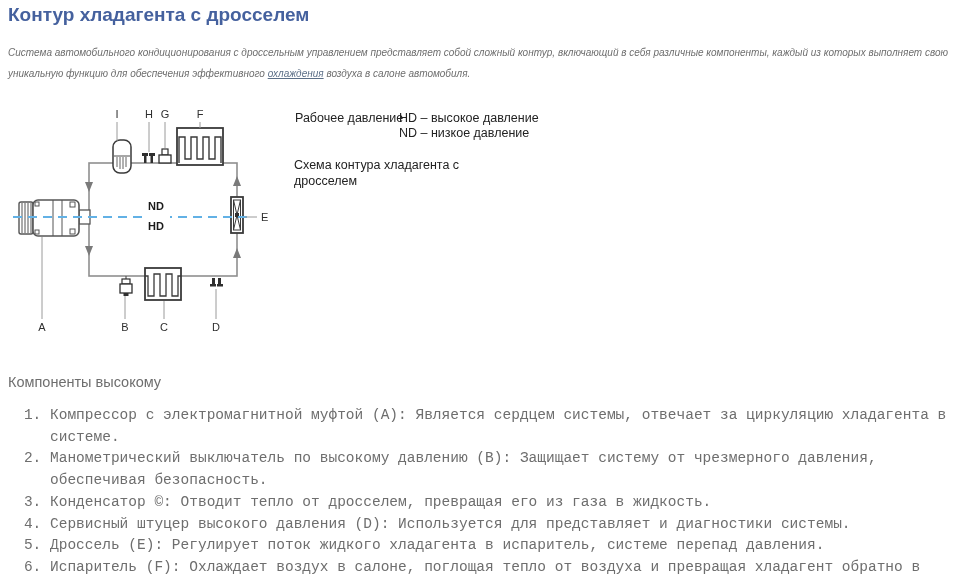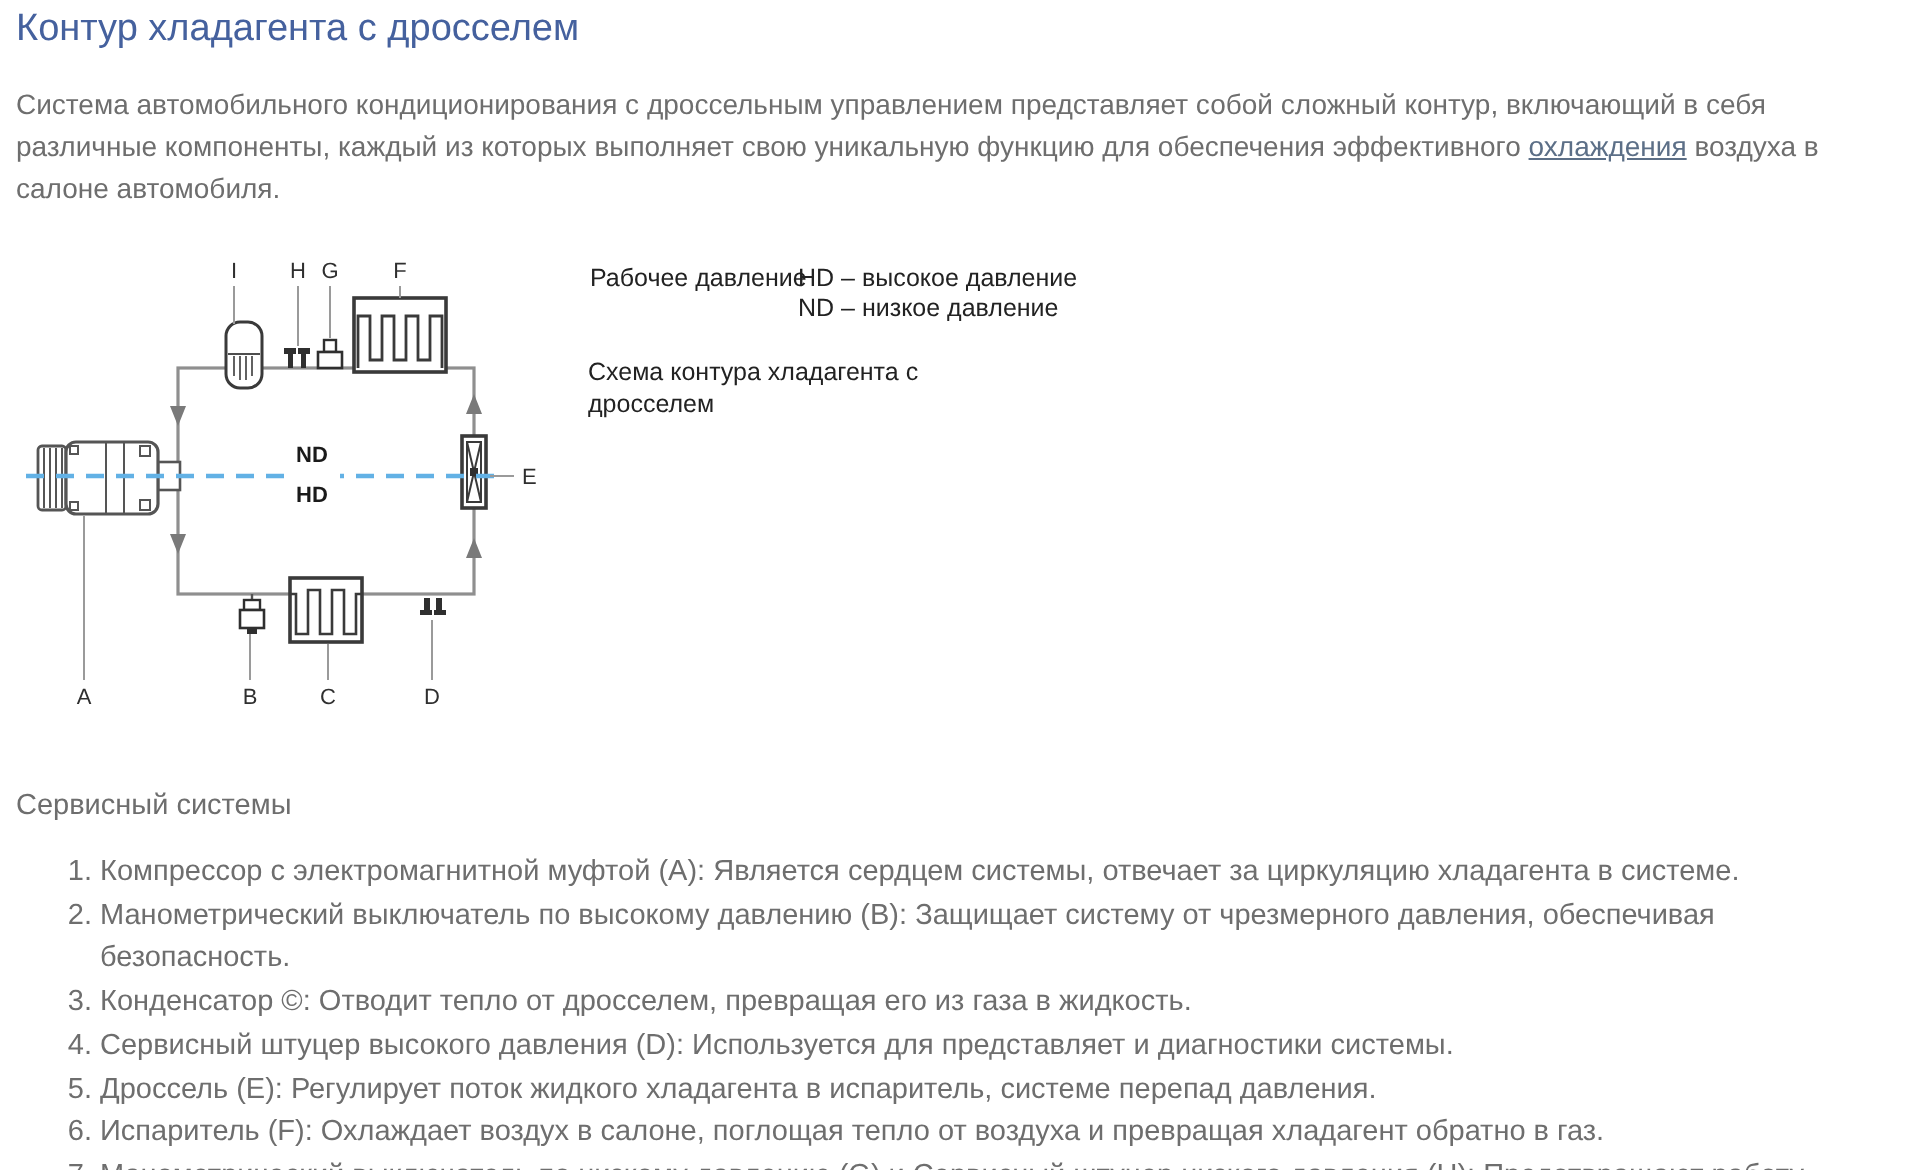--- a/index.html
+++ b/index.html
@@ -4,41 +4,41 @@
 <style>
   html,body{margin:0;padding:0;background:#ffffff;}
   body{
     font-family:"Liberation Sans", sans-serif;
     color:#6e6e6e;
     width:960px;height:585px;overflow:hidden;
   }
   .page{padding:0 8px;}
   h1.title{
     margin:0;padding-top:3px;
-    font-size:19px;line-height:24px;font-weight:400;
+    font-size:19px;line-height:24px;font-weight:700;
     color:#45619e;
   }
   p.intro{
     margin:15px 0 0 0;
     width:944px;
-    font-size:14px;line-height:21px;color:#6e6e6e;
+    font-size:10px;line-height:21px;color:#6e6e6e;font-style:italic;
   }
   p.intro a{color:#5c6f87;text-decoration:underline;cursor:pointer;}
   figure.diagram{margin:16px 0 0 0;padding:0;height:246px;}
   .section-heading{
     margin-top:26px;
     font-size:14.5px;line-height:20px;color:#6e6e6e;font-weight:400;
   }
   ol.components{
     margin:13px 0 0 0;
     padding-left:42px;
     max-width:944px;
     font-size:14.5px;line-height:21.7px;color:#6e6e6e;
   }
-  ol.components li{padding:0;margin:0;}
+  ol.components li{padding:0;margin:0;font-family:Liberation Mono, monospace;}
   svg text{font-family:"Liberation Sans", sans-serif;}
   .dlabel{font-size:11px;fill:#2f2f2f;}
   .ndhd{font-size:11px;font-weight:700;fill:#1a1a1a;}
   .legend{font-size:12.5px;fill:#222222;}
 </style>
 </head>
 <body>
 
 <div class="page">
 
@@ -153,21 +153,21 @@
       <text x="208" y="231" text-anchor="middle" class="dlabel">D</text>
 
       <text x="287" y="22" class="legend">Рабочее давление</text>
       <text x="391" y="22" class="legend">HD – высокое давление</text>
       <text x="391" y="37" class="legend">ND – низкое давление</text>
       <text x="286" y="69" class="legend">Схема контура хладагента с</text>
       <text x="286" y="85" class="legend">дросселем</text>
     </svg>
   </figure>
 
-  <div class="section-heading">Сервисный системы</div>
+  <div class="section-heading">Компоненты высокому</div>
 
   <ol class="components">
     <li>Компрессор с электромагнитной муфтой (A): Является сердцем системы, отвечает за циркуляцию хладагента в системе.</li>
     <li>Манометрический выключатель по высокому давлению (B): Защищает систему от чрезмерного давления, обеспечивая безопасность.</li>
     <li>Конденсатор ©: Отводит тепло от дросселем, превращая его из газа в жидкость.</li>
     <li>Сервисный штуцер высокого давления (D): Используется для представляет и диагностики системы.</li>
     <li>Дроссель (E): Регулирует поток жидкого хладагента в испаритель, системе перепад давления.</li>
     <li>Испаритель (F): Охлаждает воздух в салоне, поглощая тепло от воздуха и превращая хладагент обратно в газ.</li>
     <li>Манометрический выключатель по низкому давлению (G) и Сервисный штуцер низкого давления (H): Предотвращают работу системы при низком давлении.</li>
 

